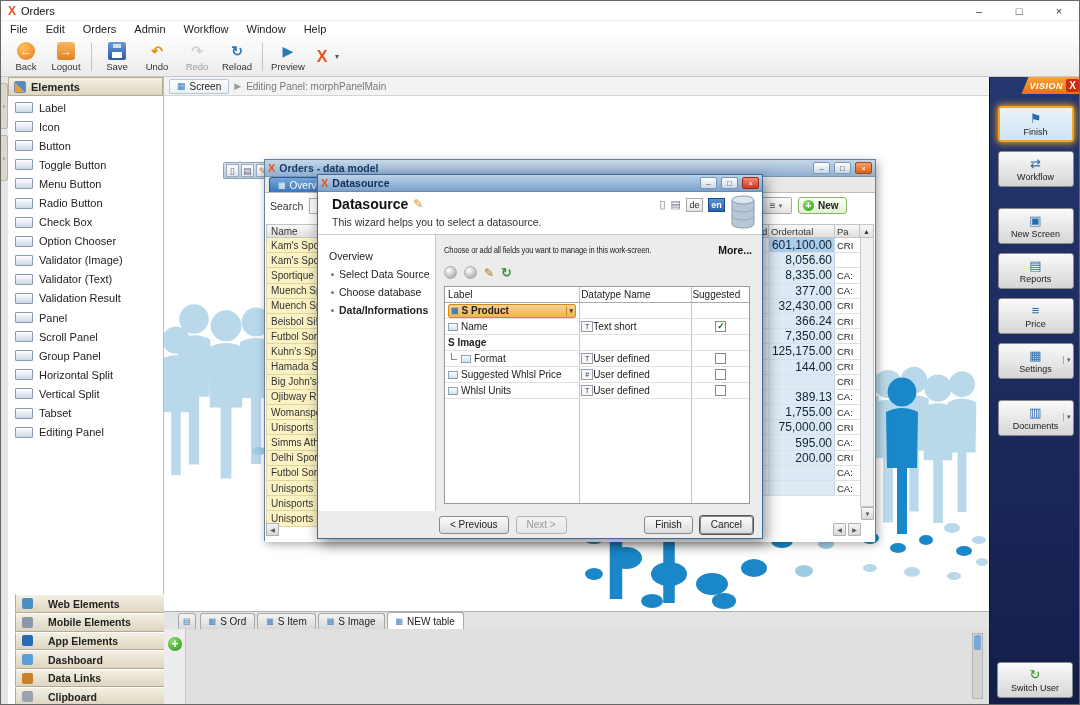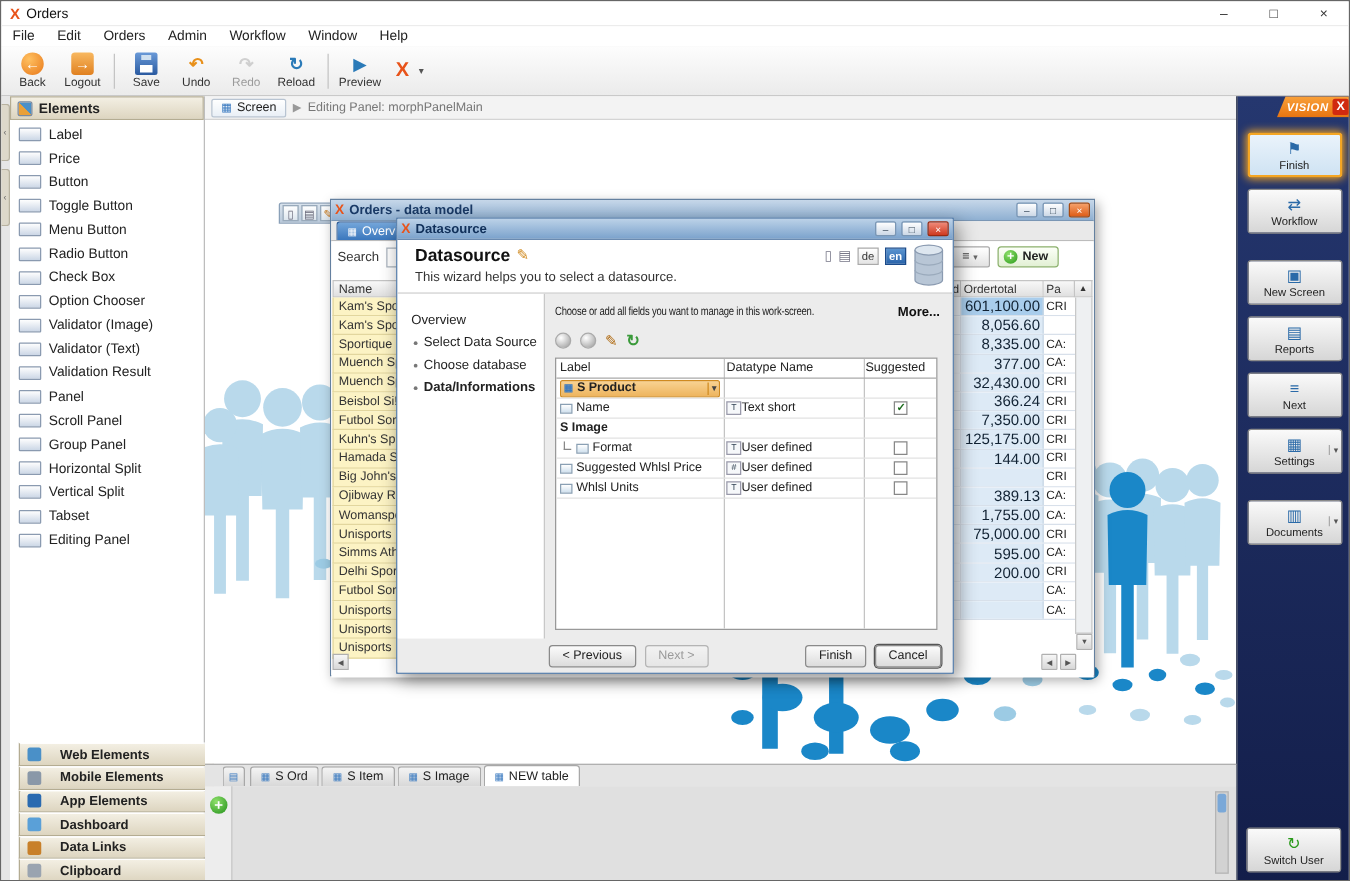--- a/index.html
+++ b/index.html
@@ -286,21 +286,21 @@
     </div>
     <div class="el-list">
 
         <div class="el-item">
           <span class="el-icon"></span>
           <span>Label</span>
         </div>
 
         <div class="el-item">
           <span class="el-icon"></span>
-          <span>Price</span>
+          <span>Icon</span>
         </div>
 
         <div class="el-item">
           <span class="el-icon"></span>
           <span>Button</span>
         </div>
 
         <div class="el-item">
           <span class="el-icon"></span>
           <span>Toggle Button</span>
@@ -881,21 +881,21 @@
         </div>
 
         <div class="rbtn">
           <span class="ric2 ic-reports">▤</span>
           <span class="rlbl">Reports</span>
 
         </div>
 
         <div class="rbtn">
           <span class="ric2 ic-menu">≡</span>
-          <span class="rlbl">Next</span>
+          <span class="rlbl">Price</span>
 
         </div>
 
         <div class="rbtn has-dd">
           <span class="ric2 ic-settings">▦</span>
           <span class="rlbl">Settings</span>
           <span class="rdd">▾</span>
         </div>
 
         <div class="rbtn has-dd gap">

